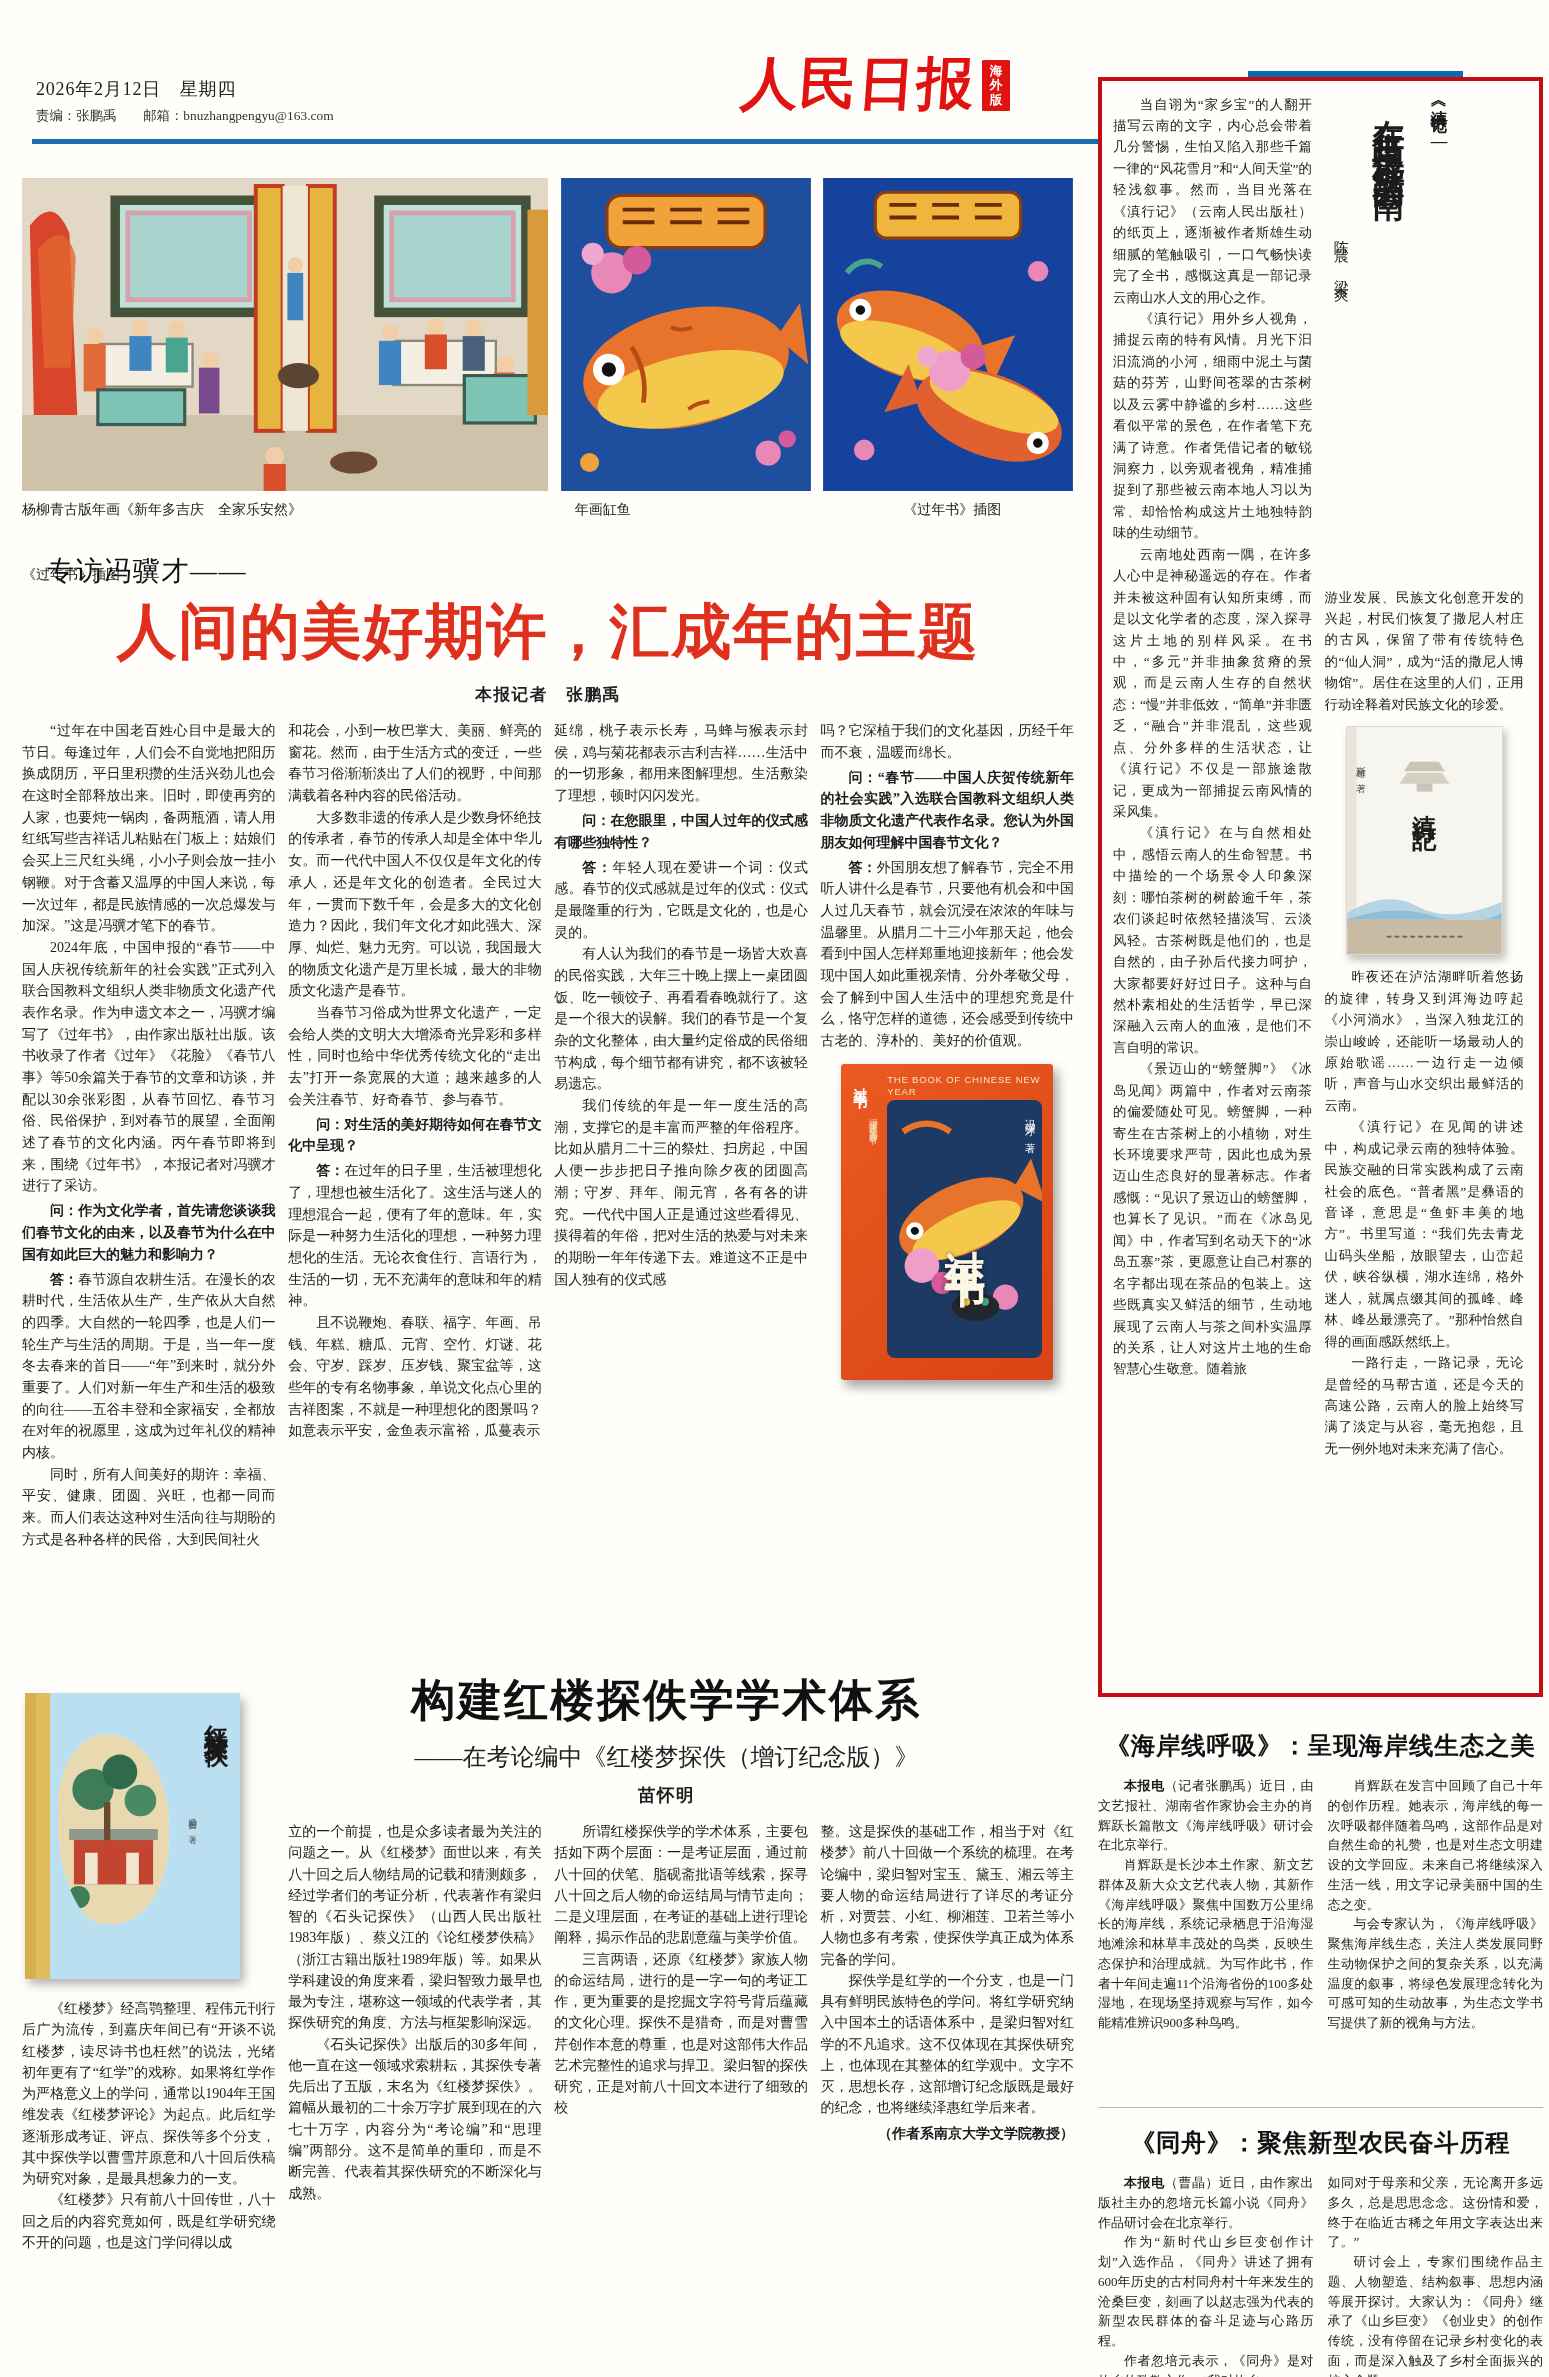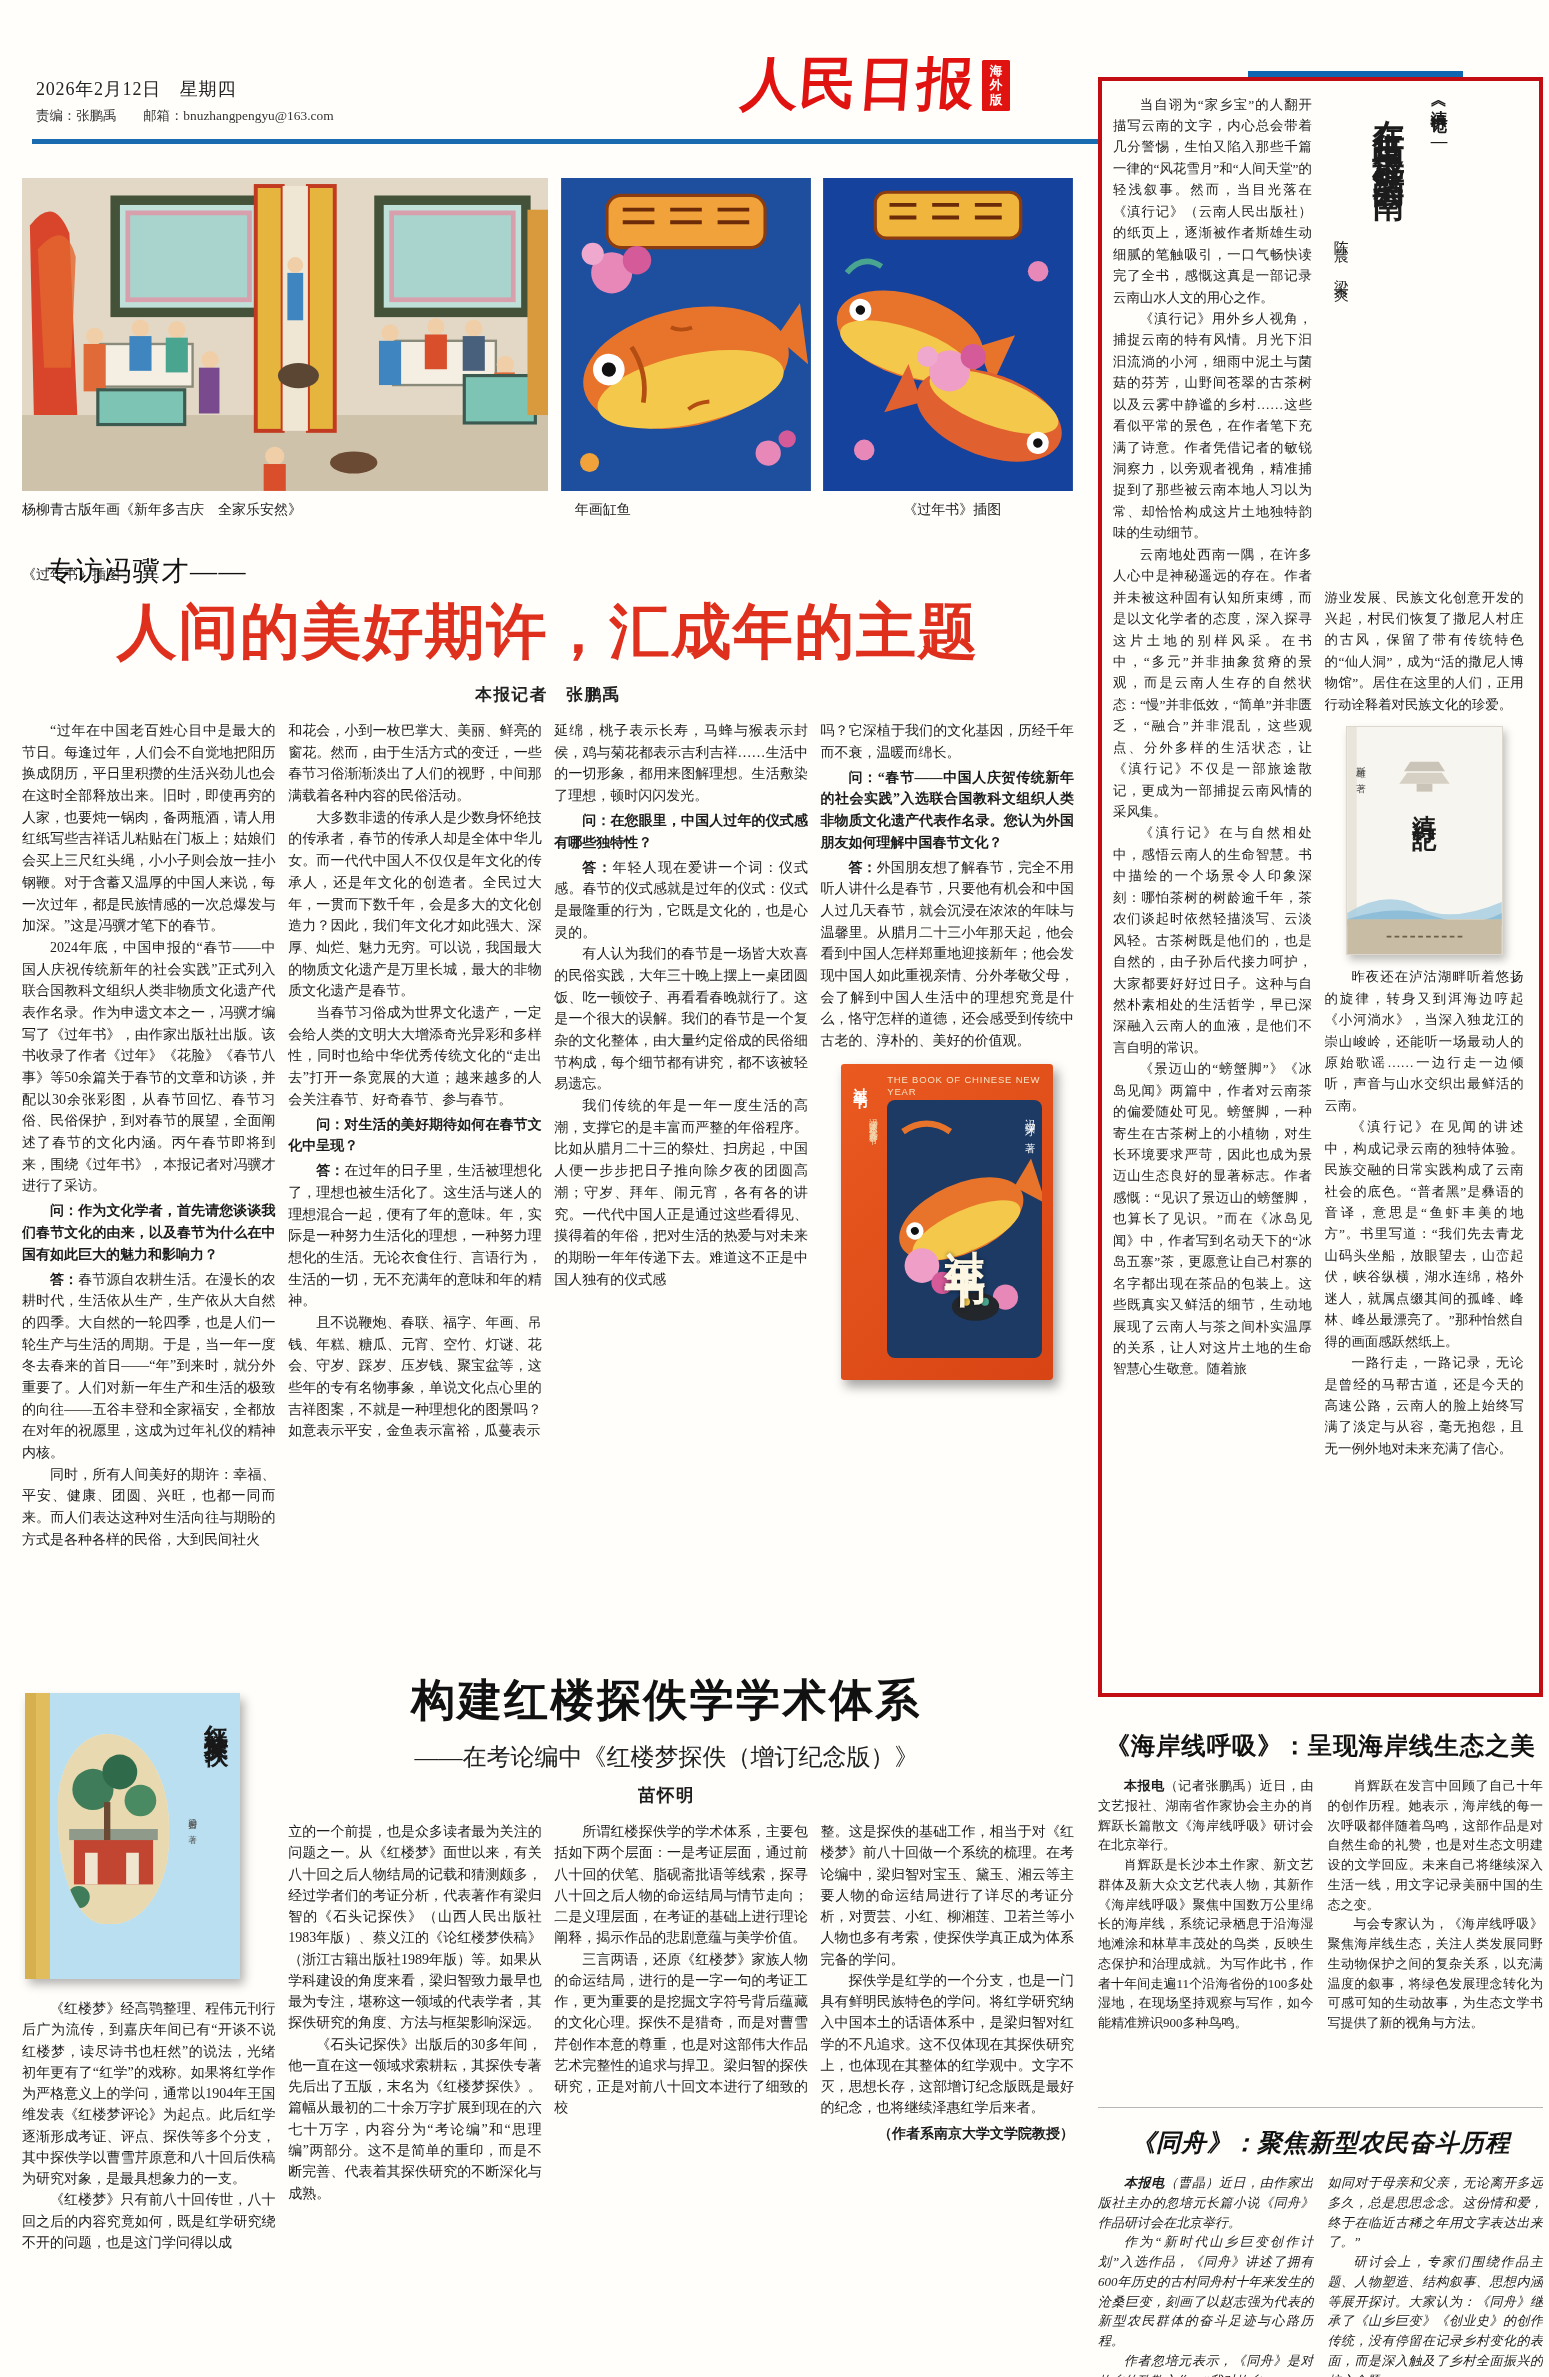--- a/index.html
+++ b/index.html
@@ -377,21 +377,21 @@
         </div>
       <div class="brief-col">
           <p class="para p">肖辉跃在发言中回顾了自己十年的创作历程。她表示，海岸线的每一次呼吸都伴随着鸟鸣，这部作品是对自然生命的礼赞，也是对生态文明建设的文学回应。未来自己将继续深入生活一线，用文字记录美丽中国的生态之变。</p>
           <p class="para p">与会专家认为，《海岸线呼吸》聚焦海岸线生态，关注人类发展同野生动物保护之间的复杂关系，以充满温度的叙事，将绿色发展理念转化为可感可知的生动故事，为生态文学书写提供了新的视角与方法。</p>
         </div>
     </div>
   </div>
 
   <div class="brief-divider"></div>
 
-  <div class="brief" style="left:1098px;top:2126px;height:246px;font-style:italic;">
+  <div class="brief" style="left:1098px;top:2126px;height:246px;">
     <div class="brief-hl">《同舟》：聚焦新型农民奋斗历程</div>
     <div class="brief-body" style="height:204px;">
       <div class="brief-col">
           <p class="para lead"><b>本报电</b>（曹晶）近日，由作家出版社主办的忽培元长篇小说《同舟》作品研讨会在北京举行。</p>
           <p class="para p">作为“新时代山乡巨变创作计划”入选作品，《同舟》讲述了拥有600年历史的古村同舟村十年来发生的沧桑巨变，刻画了以赵志强为代表的新型农民群体的奋斗足迹与心路历程。</p>
           <p class="para p">作者忽培元表示，《同舟》是对故乡的致敬之作：“我对故乡</p>
         </div>
       <div class="brief-col">
           <p class="para cont">如同对于母亲和父亲，无论离开多远多久，总是思思念念。这份情和爱，终于在临近古稀之年用文字表达出来了。”</p>
           <p class="para p">研讨会上，专家们围绕作品主题、人物塑造、结构叙事、思想内涵等展开探讨。大家认为：《同舟》继承了《山乡巨变》《创业史》的创作传统，没有停留在记录乡村变化的表面，而是深入触及了乡村全面振兴的核心命题。</p>

